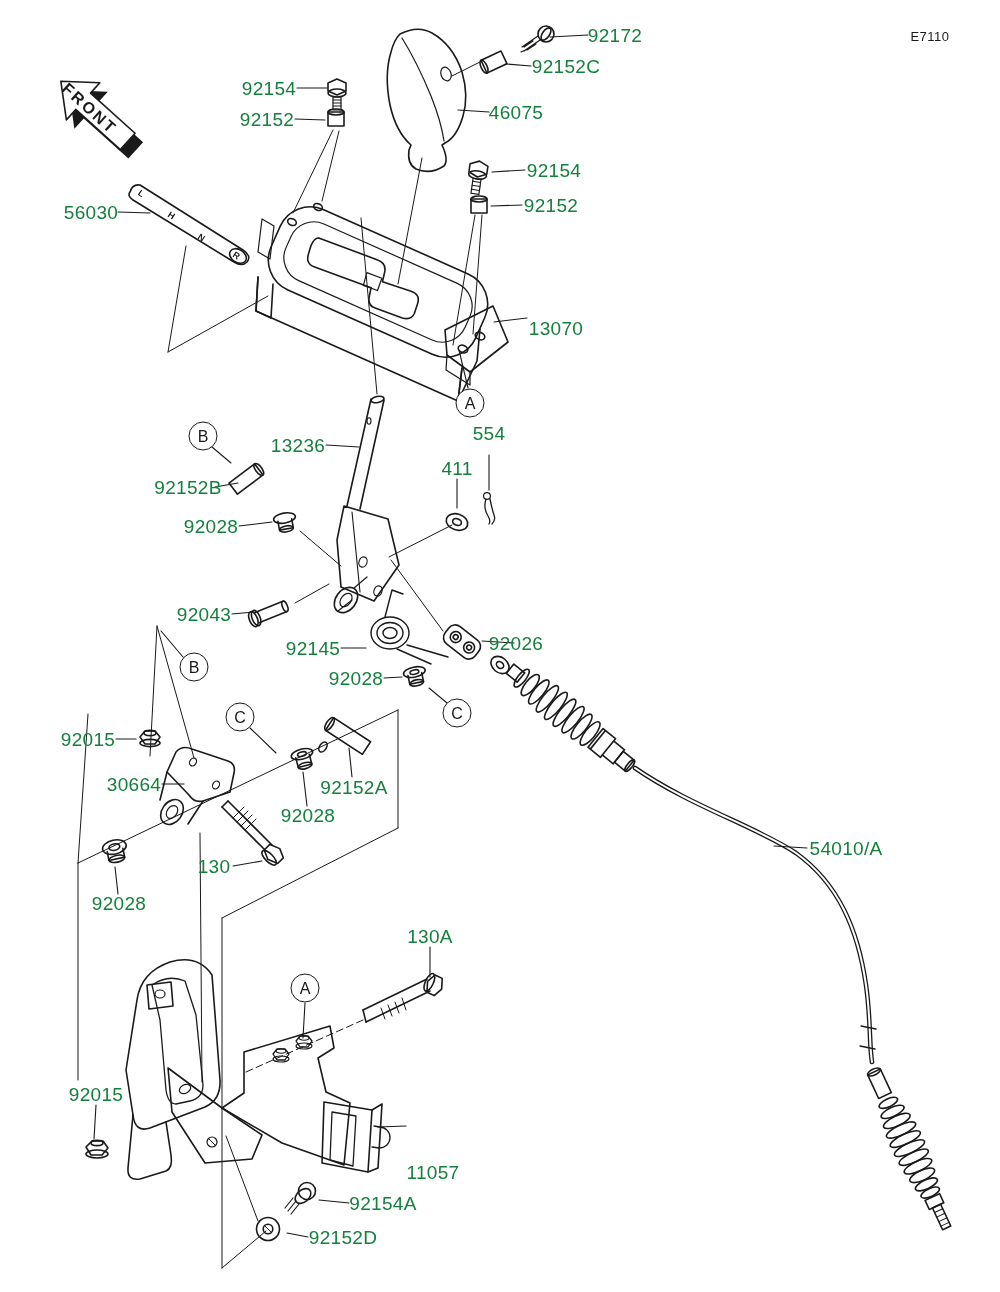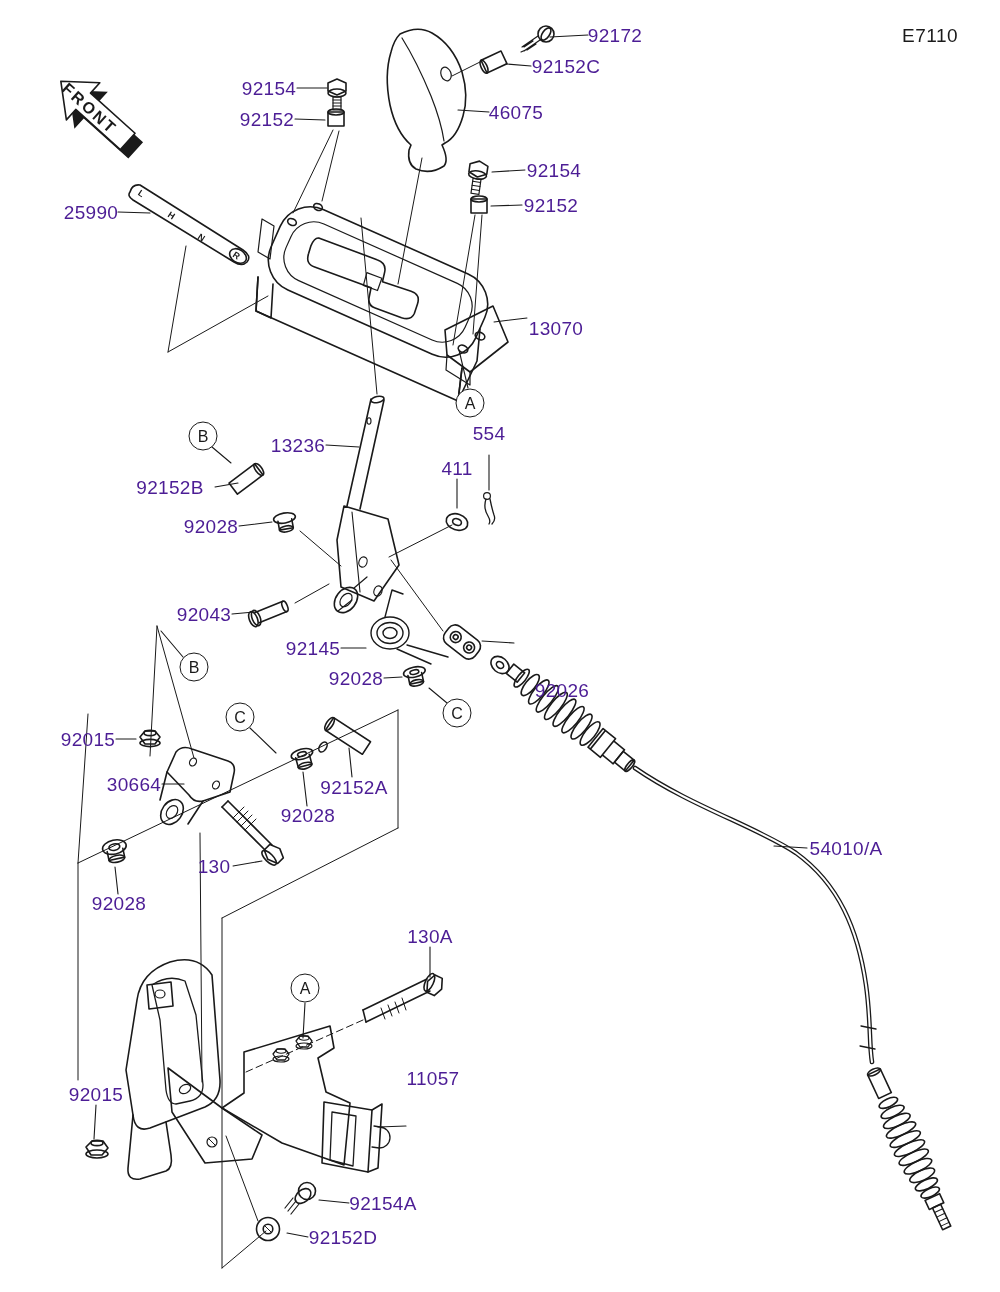--- a/index.html
+++ b/index.html
@@ -1,24 +1,24 @@
 <!DOCTYPE html>
 <html><head>
 <meta charset="utf-8">
 <style>
   html,body{margin:0;padding:0;background:#ffffff;}
   #stage{position:relative;width:1000px;height:1292px;background:#ffffff;overflow:hidden;
          font-family:"Liberation Sans",sans-serif;color:#1a1a1a;}
   #artwork{position:absolute;left:0;top:0;}
   .callout{position:absolute;transform:translate(-50%,-50%);font-size:19px;letter-spacing:.3px;
-           white-space:nowrap;color:#4c1d95;line-height:1;}
+           white-space:nowrap;color:#15803d;line-height:1;}
   .refcircle{position:absolute;transform:translate(-50%,-50%);width:29px;height:29px;border:1.6px solid #1a1a1a;
              border-radius:50%;display:flex;align-items:center;justify-content:center;
              font-size:16px;color:#1a1a1a;background:#fff;box-sizing:border-box;line-height:1;}
-  .pagecode{position:absolute;transform:translate(-50%,-50%);font-size:19px;letter-spacing:.5px;}
+  .pagecode{position:absolute;transform:translate(-50%,-50%);font-size:13px;letter-spacing:.5px;}
   .striple{position:absolute;transform:translate(-50%,-50%) rotate(33deg);font-size:9px;font-weight:bold;line-height:1;}
 </style>
 </head>
 <body>
 
 <div id="stage">
 
 <svg id="artwork" width="1000" height="1292" viewBox="0 0 1000 1292" fill="none" stroke="#1a1a1a" stroke-width="1.6" stroke-linecap="round" stroke-linejoin="round">
 
   <g stroke-width="1">
@@ -357,42 +357,42 @@
 </svg>
 
   <div class="pagecode" style="left:930px;top:36px">E7110</div>
 
   <div id="labels-layer">
       <div class="callout" style="left: 615px; top: 35px;">92172</div>
       <div class="callout" style="left: 566px; top: 66px;">92152C</div>
       <div class="callout" style="left: 516px; top: 112px;">46075</div>
       <div class="callout" style="left: 269px; top: 88px;">92154</div>
       <div class="callout" style="left: 267px; top: 119px;">92152</div>
-      <div class="callout" style="left: 91px; top: 212px;">25990</div>
+      <div class="callout" style="left: 91px; top: 212px;">56030</div>
       <div class="callout" style="left: 554px; top: 170px;">92154</div>
       <div class="callout" style="left: 551px; top: 205px;">92152</div>
       <div class="callout" style="left: 556px; top: 328px;">13070</div>
       <div class="callout" style="left: 298px; top: 445px;">13236</div>
       <div class="callout" style="left: 489px; top: 433px;">554</div>
       <div class="callout" style="left: 457px; top: 468px;">411</div>
-      <div class="callout" style="left: 170px; top: 487px;">92152B</div>
+      <div class="callout" style="left: 188px; top: 487px;">92152B</div>
       <div class="callout" style="left: 211px; top: 526px;">92028</div>
       <div class="callout" style="left: 204px; top: 614px;">92043</div>
       <div class="callout" style="left: 313px; top: 648px;">92145</div>
-      <div class="callout" style="left: 562px; top: 643px; margin-top: 47px;">92026</div>
+      <div class="callout" style="left: 516px; top: 643px;">92026</div>
       <div class="callout" style="left: 356px; top: 678px;">92028</div>
       <div class="callout" style="left: 88px; top: 739px;">92015</div>
       <div class="callout" style="left: 134px; top: 784px;">30664</div>
       <div class="callout" style="left: 354px; top: 787px;">92152A</div>
       <div class="callout" style="left: 308px; top: 815px;">92028</div>
       <div class="callout" style="left: 214px; top: 866px;">130</div>
       <div class="callout" style="left: 119px; top: 903px;">92028</div>
       <div class="callout" style="left: 430px; top: 936px;">130A</div>
       <div class="callout" style="left: 96px; top: 1094px;">92015</div>
-      <div class="callout" style="left: 433px; top: 1078px;">11057</div>
+      <div class="callout" style="left: 433px; top: 1172px;">11057</div>
       <div class="callout" style="left: 383px; top: 1203px;">92154A</div>
       <div class="callout" style="left: 343px; top: 1237px;">92152D</div>
       <div class="callout" style="left: 846px; top: 848px;">54010/A</div>
     </div>
   <div id="circles-layer">
       <div class="refcircle" style="left: 470px; top: 403px;">A</div>
       <div class="refcircle" style="left: 203px; top: 436px;">B</div>
       <div class="refcircle" style="left: 194px; top: 667px;">B</div>
       <div class="refcircle" style="left: 240px; top: 717px;">C</div>
       <div class="refcircle" style="left: 457px; top: 713px;">C</div>

